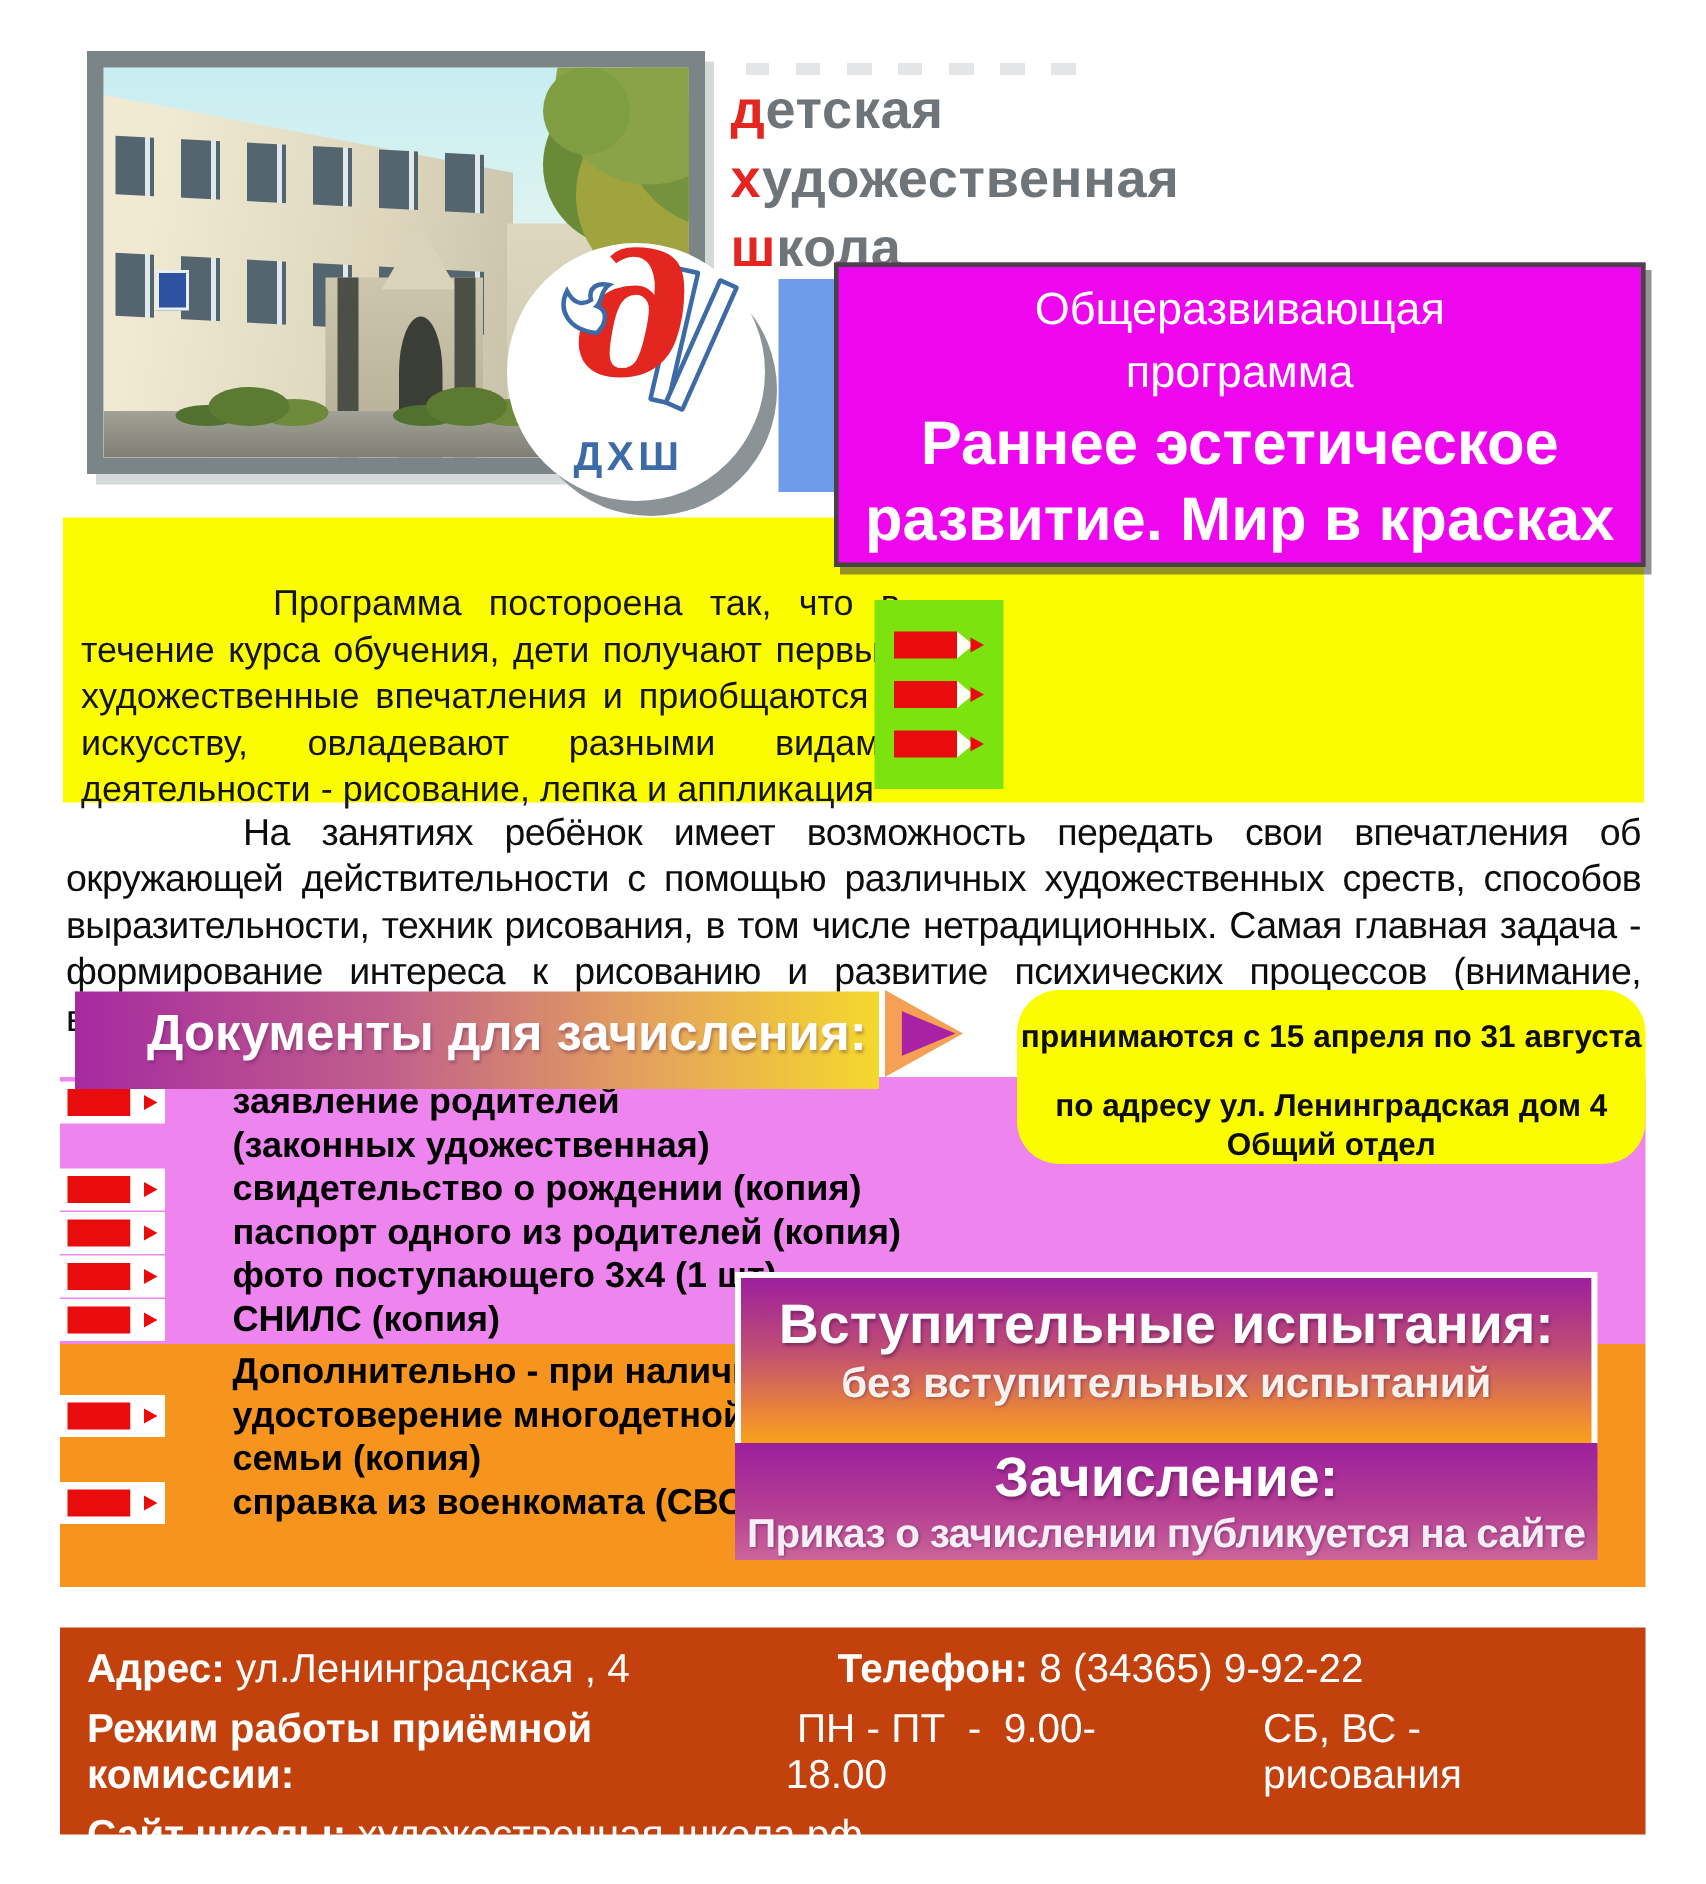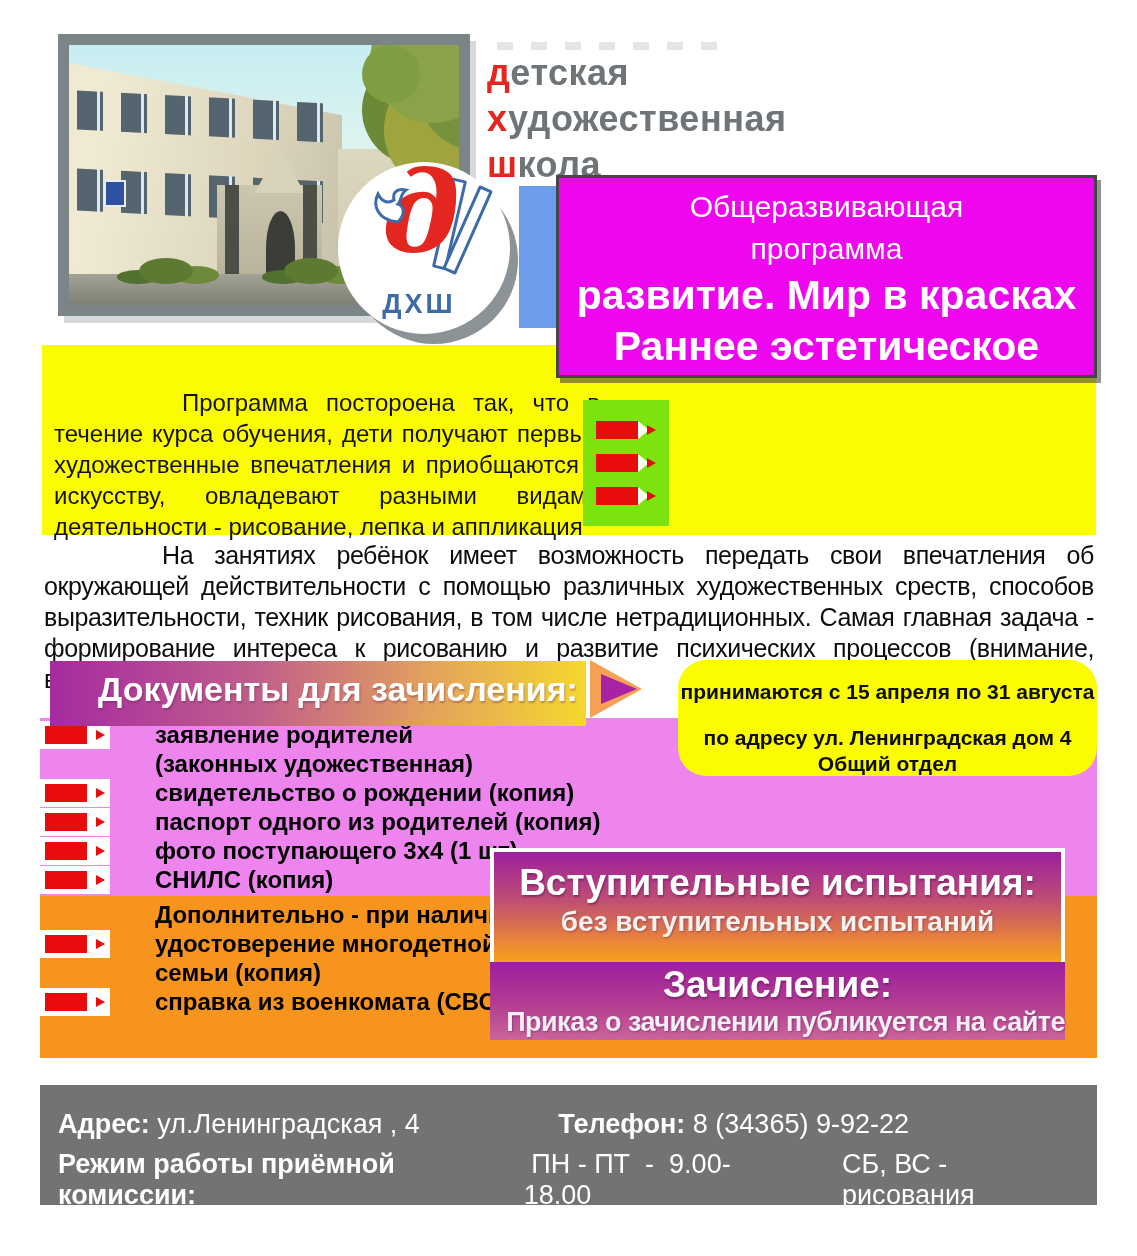--- a/index.html
+++ b/index.html
@@ -136,25 +136,25 @@
   .exams-title { font-weight:bold; font-size:37px; margin-top:10px;
     text-shadow:1px 2px 2px rgba(70,20,70,.45); }
   .exams-sub { font-weight:bold; font-size:28px; margin-top:2px; color:#f8f2ef;
     text-shadow:1px 1px 2px rgba(70,20,70,.4); }
   .enroll-box { position:absolute; left:490px; top:962px; width:575px; height:78px; z-index:4;
     background:linear-gradient(180deg,#9C1F9E 0%,#B43D92 55%,#CA659A 100%);
     text-align:center; color:#fff; }
   .enroll-title { font-weight:bold; font-size:37px; line-height:42px; margin-top:2px;
     text-shadow:1px 2px 2px rgba(70,20,70,.45); }
   .enroll-sub { font-weight:bold; font-size:27px; line-height:32px; letter-spacing:-0.5px;
-    color:#f6eef6; text-shadow:1px 1px 2px rgba(70,20,70,.4); white-space:nowrap;text-align:right; }
-
-  
-  .footer { position:absolute; left:40px; top:1085px; width:1057px; height:120px; z-index:2;
-    background:#737373; color:#fff; padding:24px 18px 0 18px; font-size:27px; }
+    color:#f6eef6; text-shadow:1px 1px 2px rgba(70,20,70,.4); white-space:nowrap; }
+
+  
+  .footer { position:absolute; left:40px; top:1085px; width:1057px; height:138px; z-index:2;
+    background:#c2410c; color:#fff; padding:12px 18px 0 18px; font-size:27px; }
   .f-line { display:flex; align-items:baseline; margin-bottom:9px; white-space:pre-wrap; }
   .f-label { font-weight:bold; }
   .f-val { font-weight:normal; }
   .f-addr-group { width:49%; flex:none; }
   .f-weekend { margin-left:46px; }
 </style>
 </head>
 <body>
 
 <div class="page">
@@ -194,22 +194,22 @@
     </span>
     <span class="logo-letter">д</span>
     <span class="logo-abbr">ДХШ</span>
   </div>
 
   <div class="blue-rect"></div>
 
   <div class="program-box">
     <div class="program-type">Общеразвивающая</div>
     <div class="program-type">программа</div>
+    <div class="program-title">Раннее эстетическое</div>
     <div class="program-title">развитие. Мир в красках</div>
-    <div class="program-title">Раннее эстетическое</div>
   </div>
 
   <div class="yellow-band">
     <div class="desc-text">Программа постороена так, что в течение курса обучения, дети получают первые художественные впечатления и приобщаются к искусству, овладевают разными видами деятельности - рисование, лепка и аппликация</div>
     <div class="green-box">
       <span class="pencil">
           <span class="p-body"></span>
           <span class="p-tip"></span>
           <span class="p-point"></span>
         </span>

